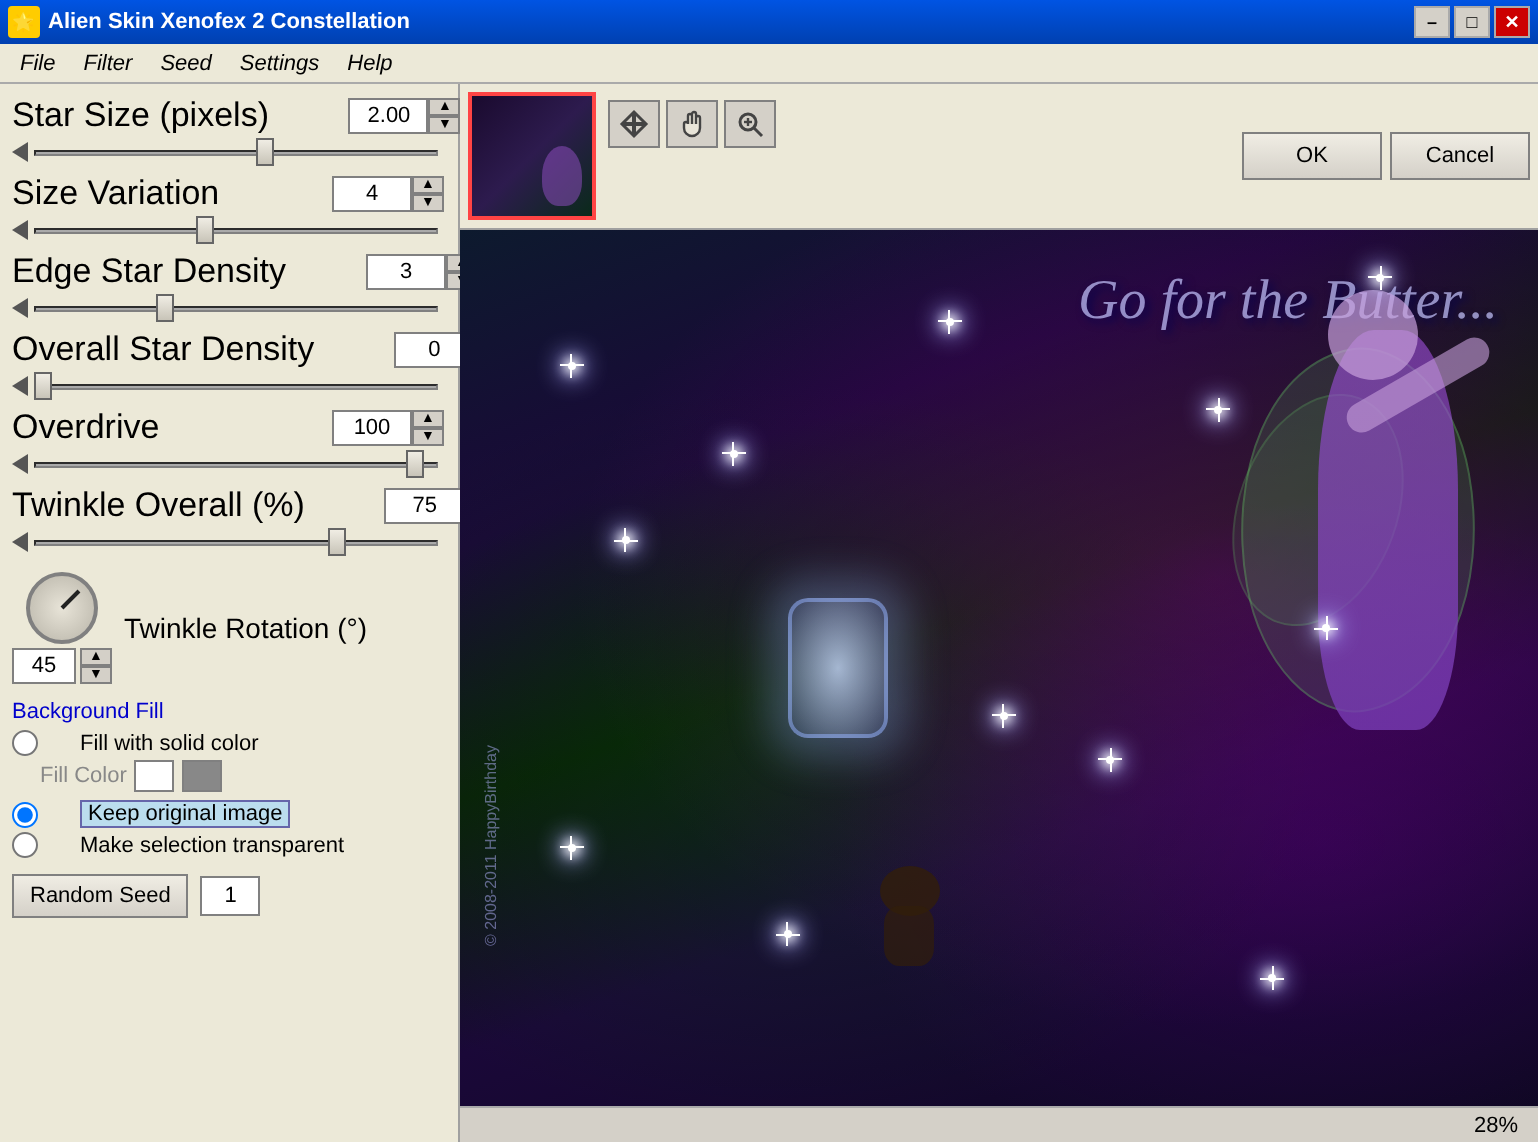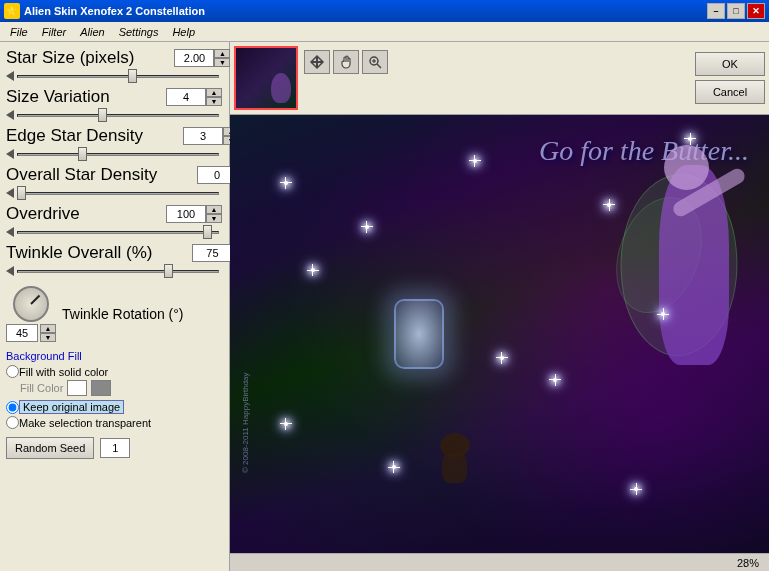--- a/index.html
+++ b/index.html
@@ -219,21 +219,21 @@
     .section-title {
       font-size: 11px;
       color: #0000cc;
       margin-top: 4px;
       margin-bottom: 3px;
       font-weight: normal;
     }
     .radio-row {
       display: flex;
       align-items: flex-end;
-      gap: 0;
+      gap: 21px;
       margin-bottom: 2px;
     }
     .radio-row input[type=radio] {
       margin: 0;
     }
     .radio-label {
       font-size: 11px;
     }
     .fill-color-row {
       display: flex;
@@ -387,21 +387,21 @@
     <div class="titlebar-buttons">
       <div class="tb-btn min">–</div>
       <div class="tb-btn max">□</div>
       <div class="tb-btn close">✕</div>
     </div>
   </div>
 
   <div class="menubar">
     <span class="menubar-item">File</span>
     <span class="menubar-item">Filter</span>
-    <span class="menubar-item">Alien</span>
+    <span class="menubar-item">Seed</span>
     <span class="menubar-item">Settings</span>
     <span class="menubar-item">Help</span>
   </div>
 
   <div class="body-section">
 
     <div class="left-controls">
 
       <div class="slider-row">
         <div class="slider-row-top">
@@ -597,21 +597,21 @@
                 <line x1="10" y1="10" x2="14" y2="14" stroke="#444" stroke-width="1.5"></line>
                 <line x1="5" y1="7" x2="9" y2="7" stroke="#444" stroke-width="1.2"></line>
                 <line x1="7" y1="5" x2="7" y2="9" stroke="#444" stroke-width="1.2"></line>
               </svg>
             </div>
           </div>
         </div>
 
         <div style="flex:1;"></div>
 
-        <div style="display:flex;flex-direction:column;gap:4px;align-items:flex-end;justify-content:center;">
+        <div style="display:flex;gap:4px;align-items:center;justify-content:center;">
           <button class="dialog-btn">OK</button>
           <button class="dialog-btn">Cancel</button>
         </div>
 
       </div>
 
       <div class="image-view">
         <div class="fairy-bg">
 
           <div class="cursive-text">Go for the Butter...</div>

